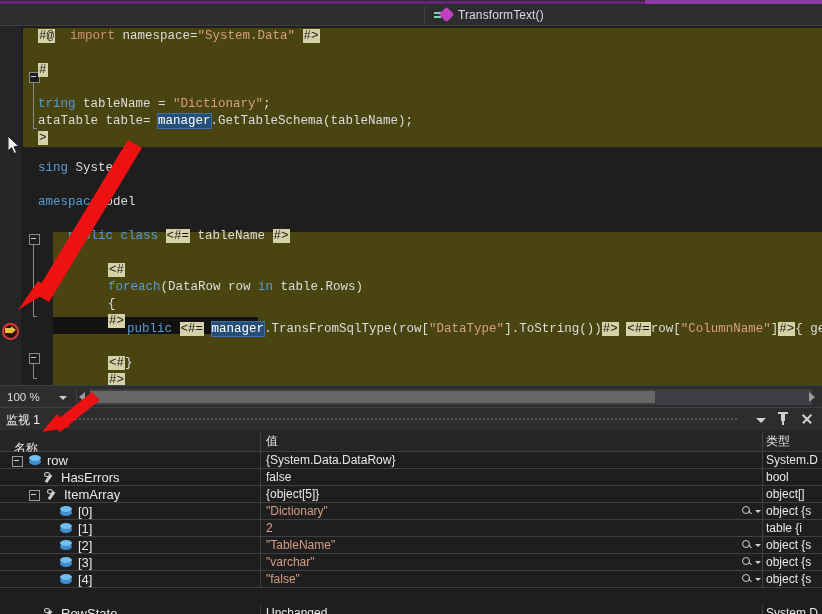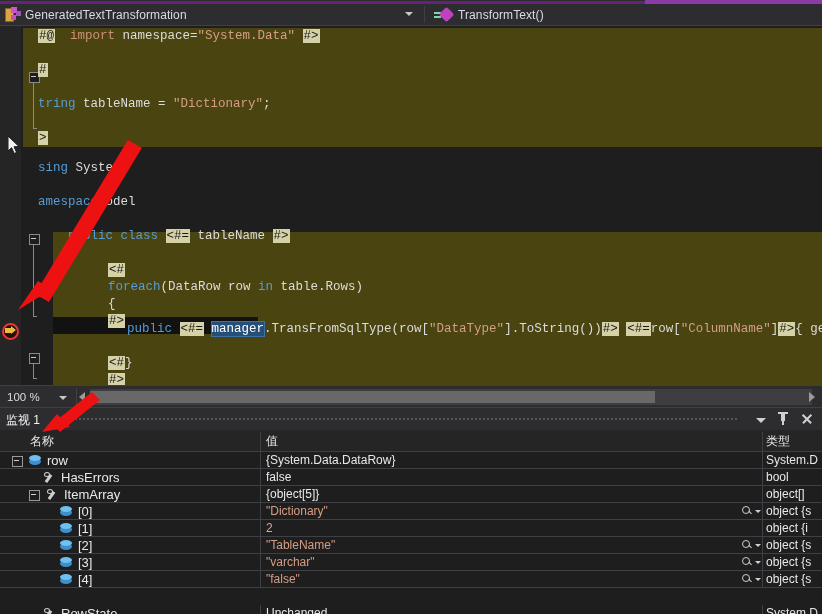--- a/index.html
+++ b/index.html
@@ -146,30 +146,20 @@
 </style>
 </head>
 <body>
 
 <div id="top-strip">
   <div class="seg-a"></div>
   <div class="seg-b"></div>
 </div>
 
 <div id="navbar">
-  <div class="nav-left">
-    <span class="ic icon-tt">
-      <span class="pg"></span>
-        <span class="sq1"></span>
-        <span class="sq2"></span>
-        <span class="sq3"></span>
-    </span>
-    <span class="nav-text">GeneratedTextTransformation</span>
-    <span class="nav-caret"></span>
-  </div>
   <div class="nav-sep"></div>
   <div class="nav-right">
     <span class="ic icon-method">
       <span class="eq"></span>
         <span class="eq2"></span>
         <span class="dia"></span>
     </span>
     <span class="nav-text">TransformText()</span>
   </div>
 </div>
@@ -211,20 +201,21 @@
     <div class="foldtick" style="left:10px;top:352px;"></div>
 
     <div class="ln mono" style="top:2px;left:15px;"><span class="tag">#@</span><span class="cs">  import </span><span class="plain">namespace=</span><span class="s">"System.Data"</span> <span class="tag">#&gt;</span></div>
 
 
     <div class="ln mono" style="top:36px;left:15px;"><span class="tag">#</span></div>
 
 
     <div class="ln mono" style="top:70px;left:15px;"><span class="k">tring</span><span class="plain"> tableName = </span><span class="s">"Dictionary"</span><span class="plain">;</span></div>
 
+    <div class="ln mono" style="top:87px;left:15px;"><span class="plain">ataTable table= </span><span class="sel">manager</span><span class="plain">.GetTableSchema(tableName);</span></div>
 
     <div class="ln mono" style="top:104px;left:15px;"><span class="tag">&gt;</span></div>
 
     <div class="ln mono" style="top:134px;left:15px;"><span class="k">sing</span><span class="plain"> System;</span></div>
 
     <div class="ln mono" style="top:168px;left:15px;"><span class="k">amespace</span><span class="plain"> odel</span></div>
 
     <div class="ln mono" style="top:202px;left:30px;"><span style="opacity:0">  </span><span class="k">pub</span><span class="k">lic class </span><span class="tag">&lt;#=</span><span class="plain"> tableName </span><span class="tag">#&gt;</span></div>
 
     <div class="ln mono" style="top:219px;left:30px;"><span class="plain">  {</span></div>
@@ -283,21 +274,21 @@
         <span class="pinb"></span>
         <span class="pins"></span>
       </span>
     <span class="wbtn" id="watch-close">
         <span class="x1"></span>
         <span class="x2"></span>
       </span>
   </div>
 
   <div id="watch-header">
-    <span class="hcell" style="left:30px;">名称</span>
+    <span class="hcell" style="left:14px;margin-top:7px;">名称</span>
     <span class="hsep" style="left:260px;"></span>
     <span class="hcell" style="left:266px;">值</span>
     <span class="hsep" style="left:762px;"></span>
     <span class="hcell" style="left:766px;">类型</span>
   </div>
 
   <div id="watch-rows">
 
     <div class="wrow" style="top:0px;">
       <span class="exp" style="left:12px;"></span>
@@ -356,21 +347,21 @@
 
     <div class="wrow" style="top:68px;">
       <span class="ic-obj" style="left:60px;">
           <span class="el1"></span>
           <span class="el2"></span>
         </span>
       <span class="wname" style="left:78px;">[1]</span>
       <span class="vsep"></span>
       <span class="wval v-num">2</span>
       <span class="tsep"></span>
-      <span class="wtype">object {i</span>
+      <span class="wtype">table {i</span>
     </div>
 
     <div class="wrow" style="top:85px;">
       <span class="ic-obj" style="left:60px;">
           <span class="el1"></span>
           <span class="el2"></span>
         </span>
       <span class="wname" style="left:78px;">[2]</span>
       <span class="vsep"></span>
       <span class="wval v-str">"TableName"</span>

